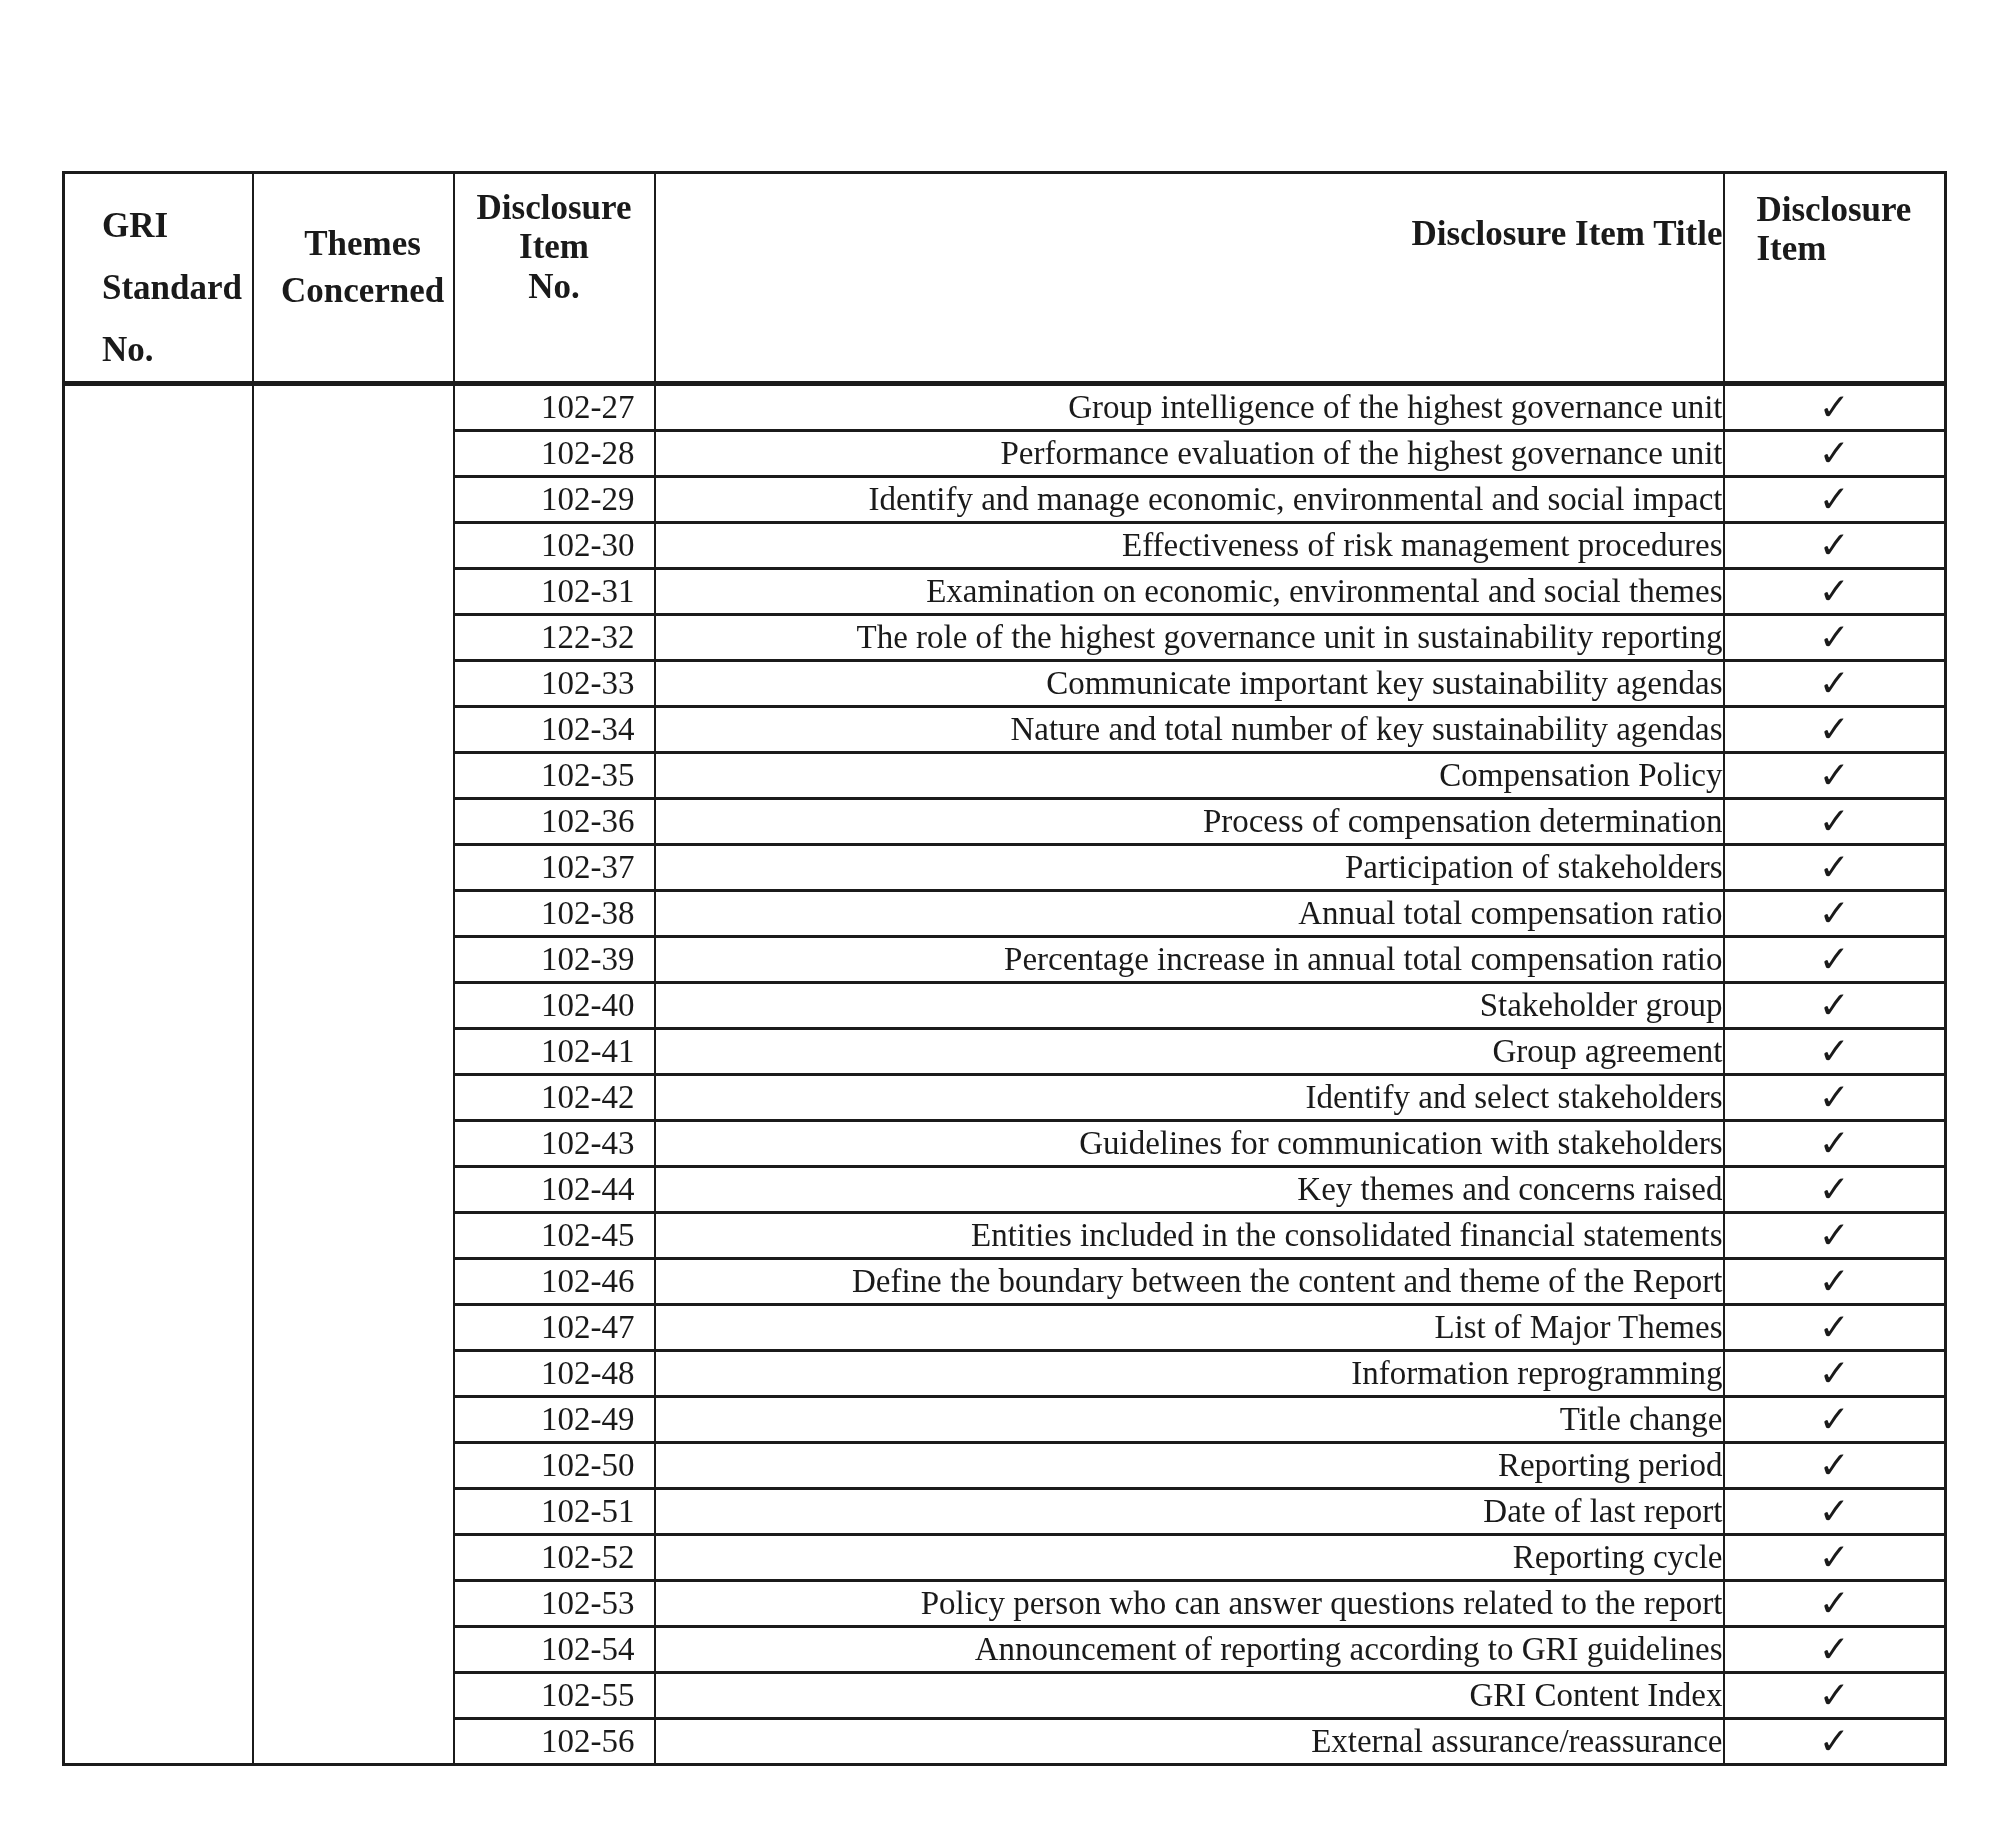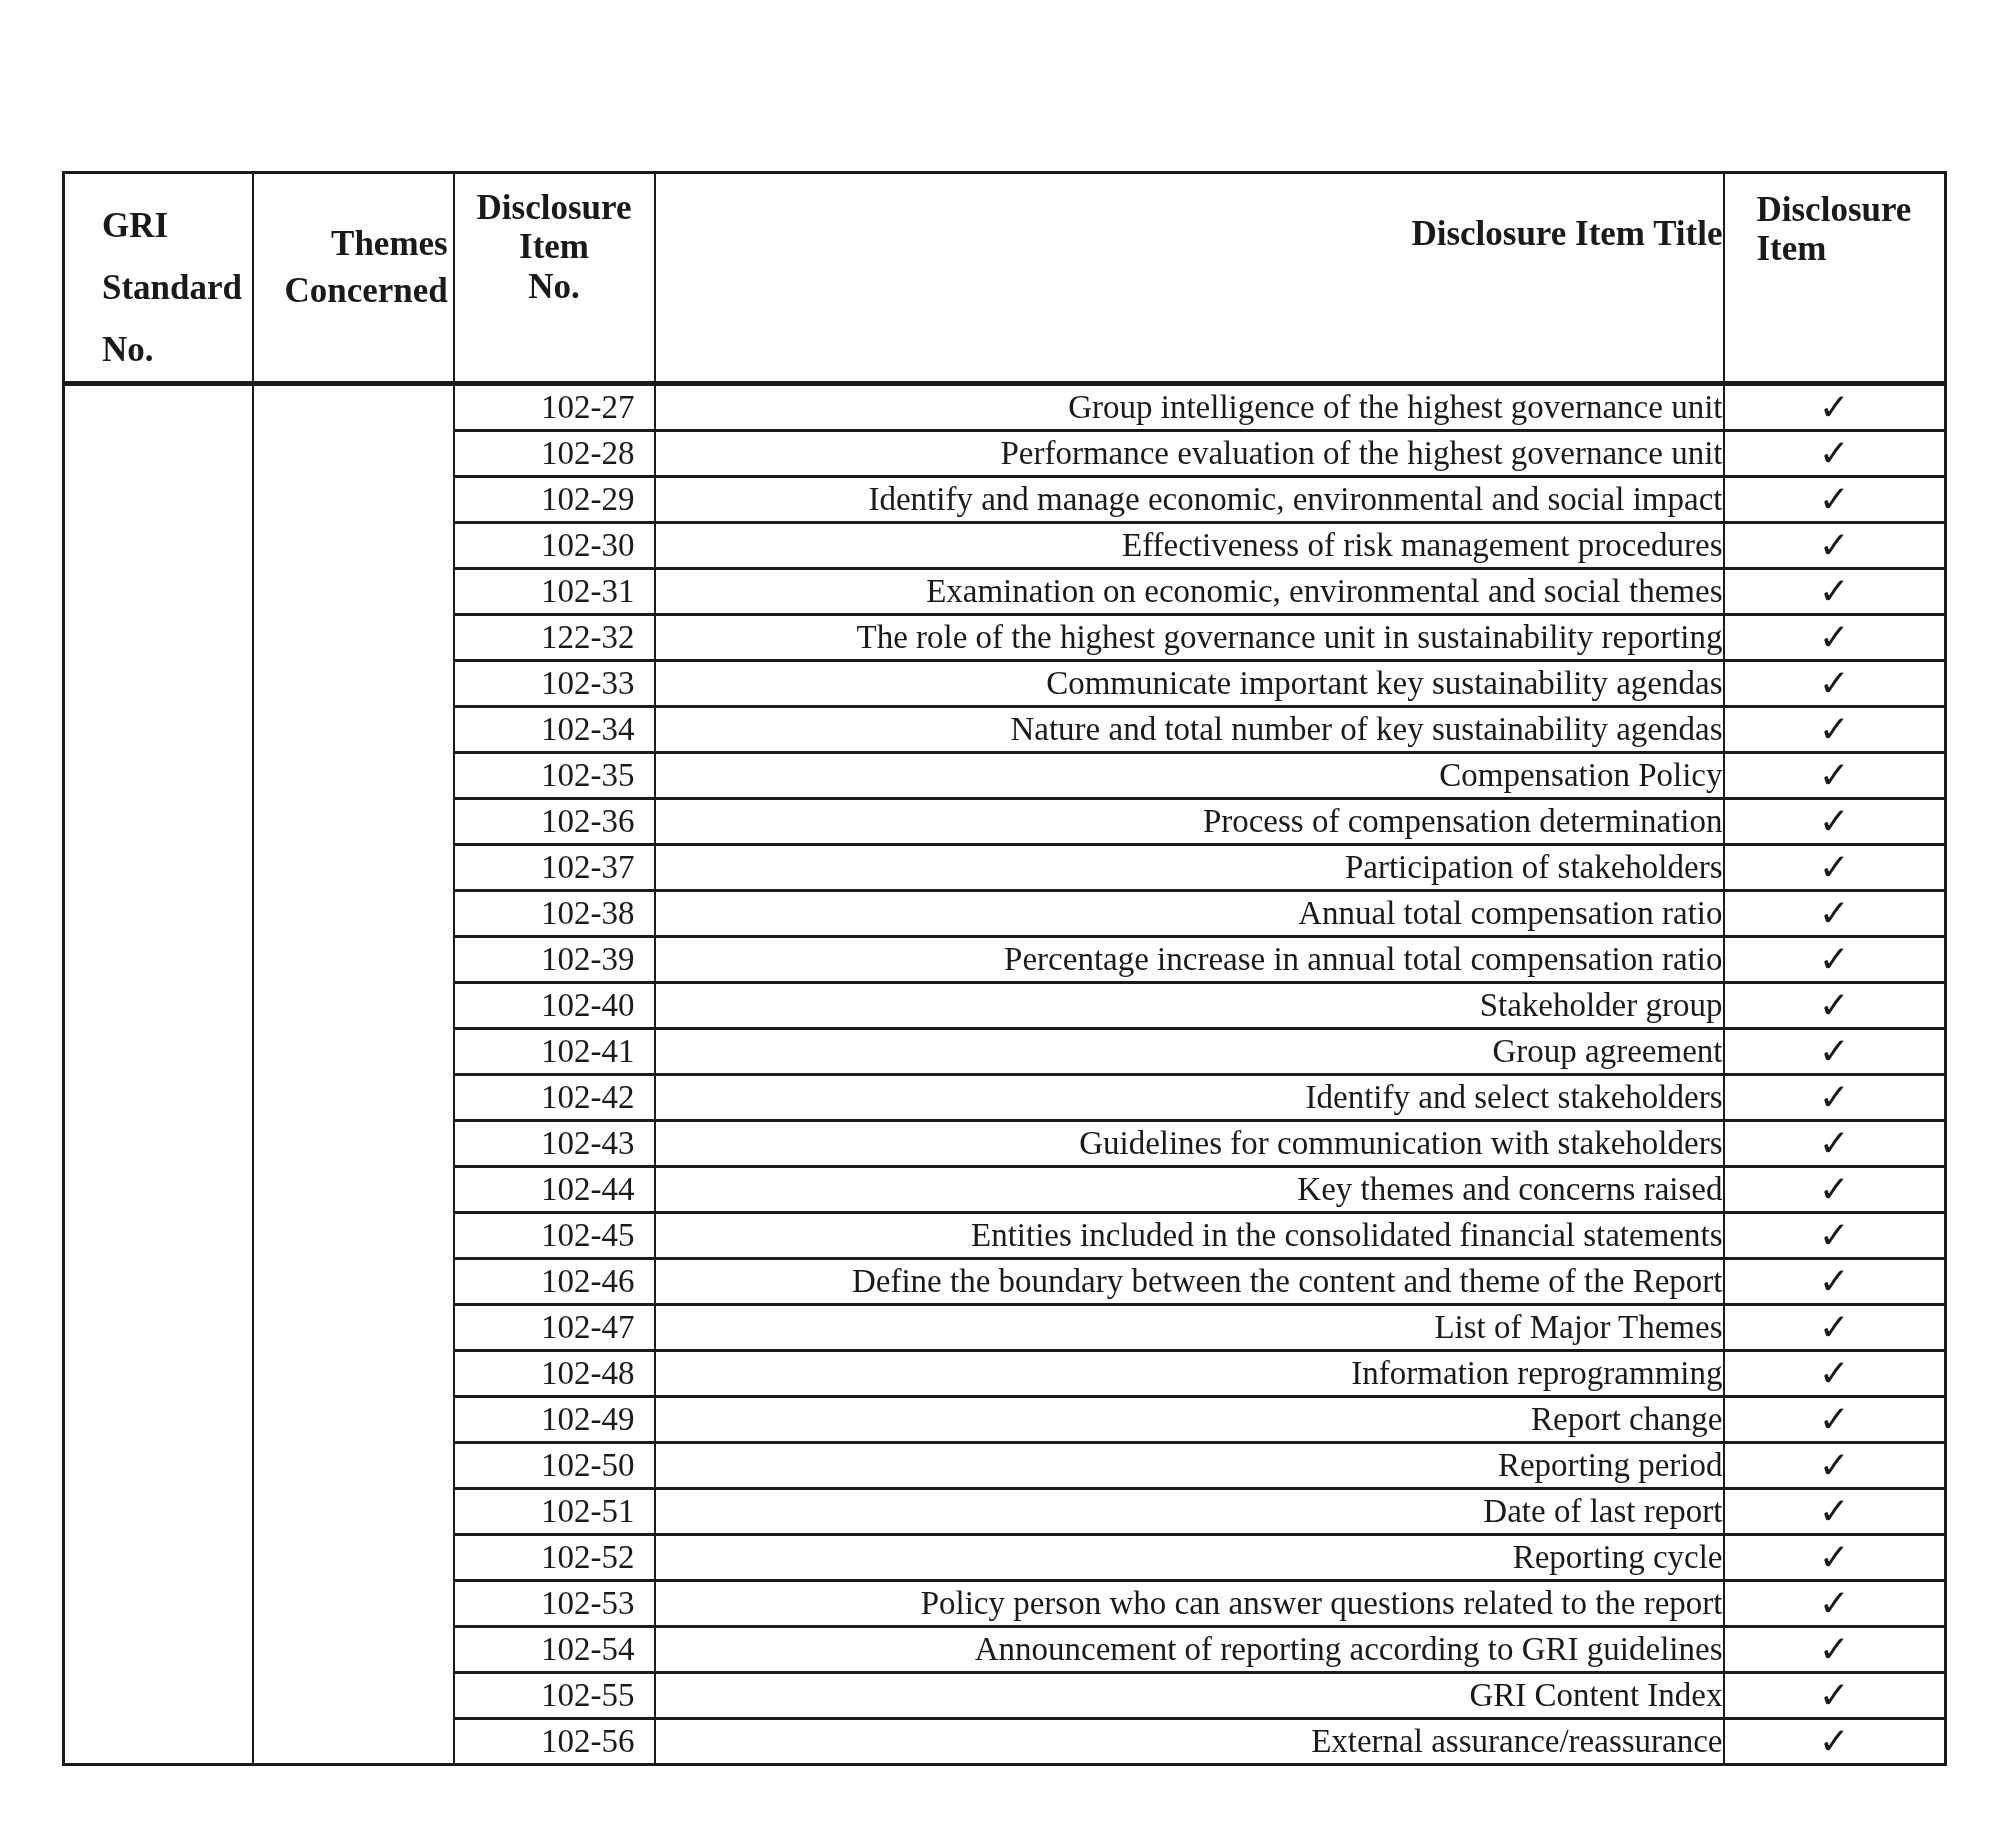--- a/index.html
+++ b/index.html
@@ -42,21 +42,21 @@
     vertical-align: top;
     height: 176px;
     background: #ffffff;
   }
   th.h-gri {
     text-align: left;
     padding: 20.6px 4.8px 0 37px;
     line-height: 1.78;
   }
   th.h-themes {
-    text-align: right;
+    text-align: center;
     padding: 46px 4.8px 0 24px;
     line-height: 1.35;
   }
   th.h-dino {
     text-align: center;
     padding-top: 14.3px;
     line-height: 1.12;
   }
   th.h-title {
     text-align: right;
@@ -233,21 +233,21 @@
           <td class="title-cell">List of Major Themes</td>
           <td class="check-cell">✓</td>
         </tr>
         <tr>
           <td class="num-cell">102-48</td>
           <td class="title-cell">Information reprogramming</td>
           <td class="check-cell">✓</td>
         </tr>
         <tr>
           <td class="num-cell">102-49</td>
-          <td class="title-cell">Report change</td>
+          <td class="title-cell">Title change</td>
           <td class="check-cell">✓</td>
         </tr>
         <tr>
           <td class="num-cell">102-50</td>
           <td class="title-cell">Reporting period</td>
           <td class="check-cell">✓</td>
         </tr>
         <tr>
           <td class="num-cell">102-51</td>
           <td class="title-cell">Date of last report</td>

